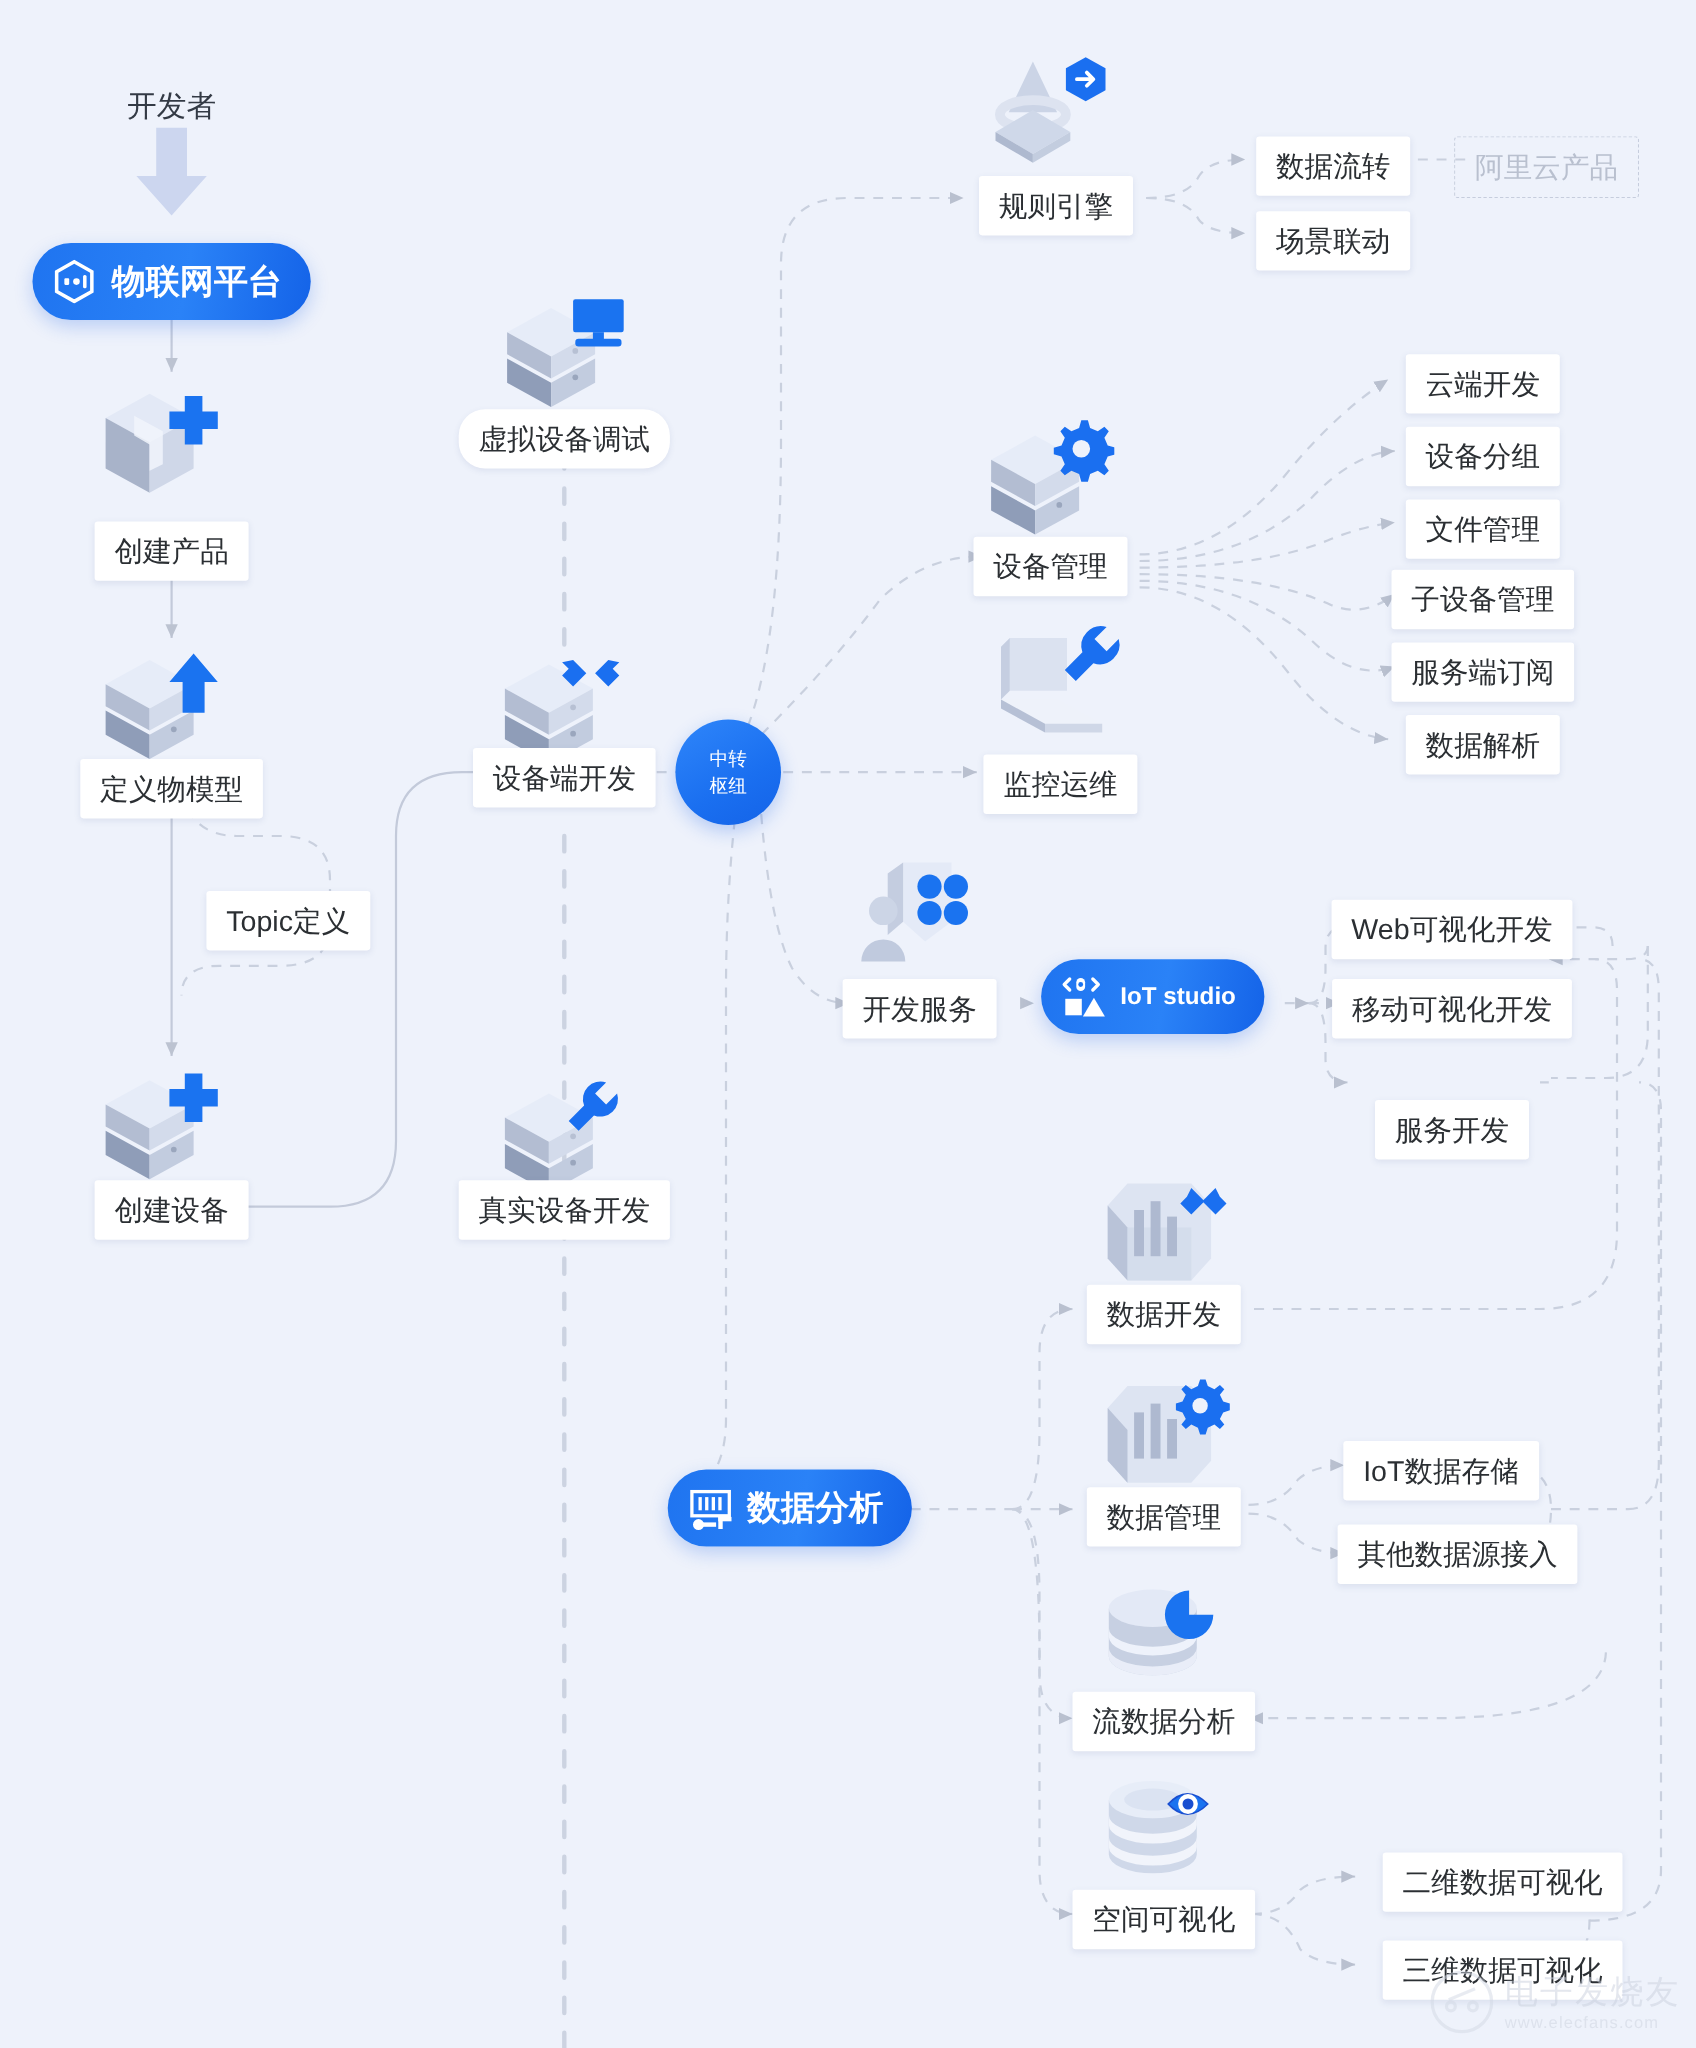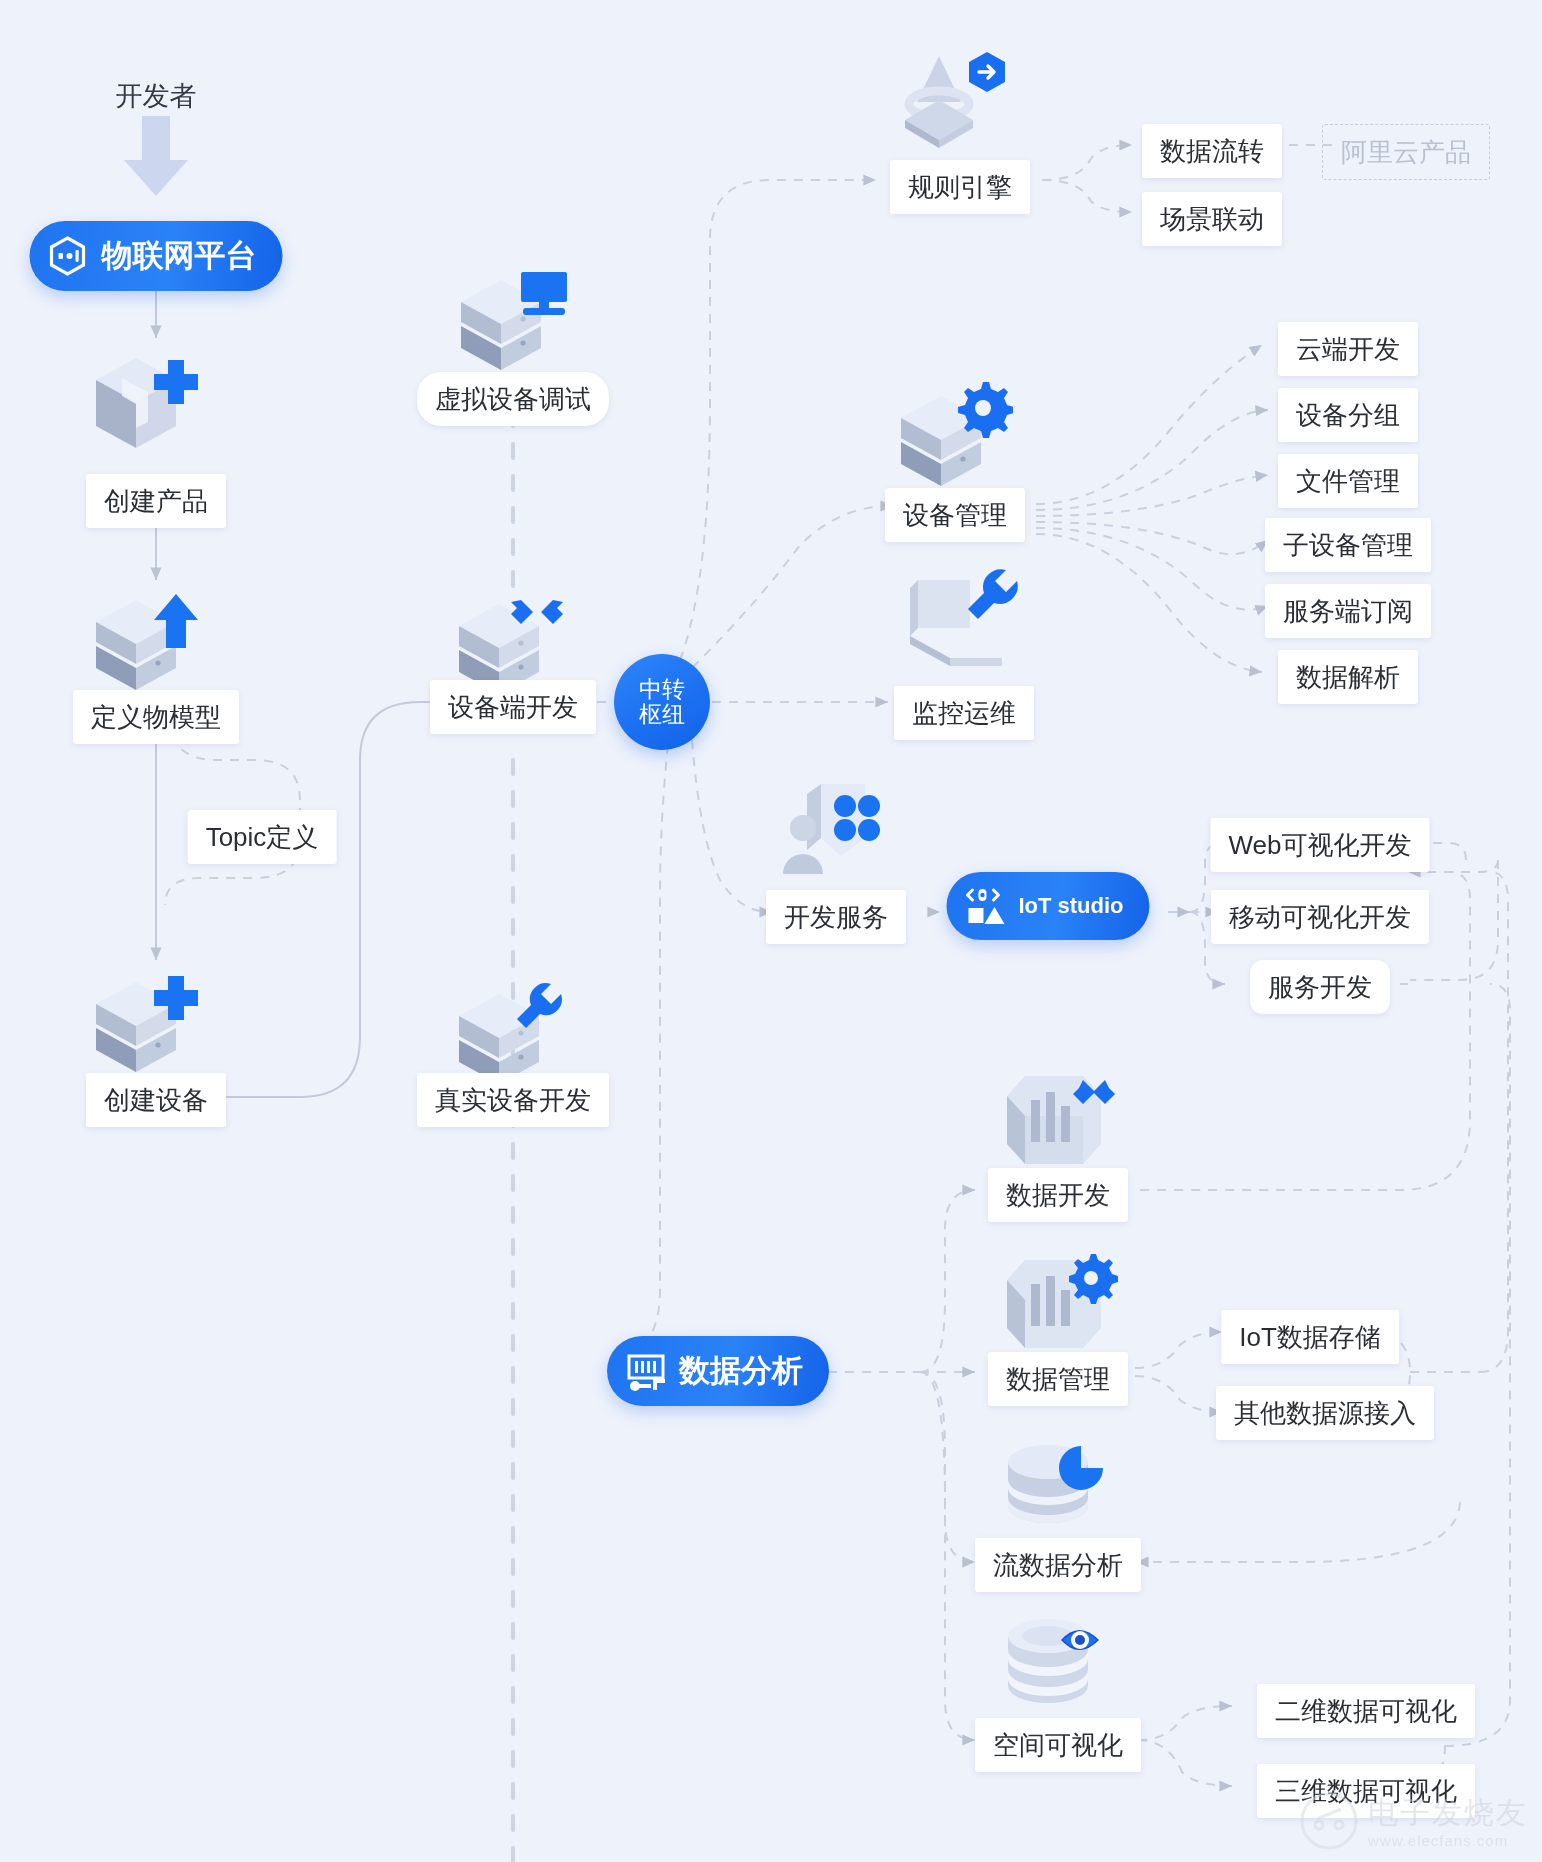--- a/index.html
+++ b/index.html
@@ -57,21 +57,21 @@
     transform:translateX(-50%);
   }
   .pill .glyph{display:block;width:40px;height:40px;flex:0 0 40px;}
   .pill.latin{font-weight:700;font-size:22px;}
 
   
   .hub{
     position:absolute;
     width:96px;height:96px;border-radius:50%;
     background:linear-gradient(150deg,#2f86fa 0%,#1a6ff0 60%,#1463e8 100%);
-    color:#fff;font-size:23px;line-height:25px;
+    color:#fff;font-size:17px;line-height:25px;
     display:flex;align-items:center;justify-content:center;
     text-align:center;
     transform:translate(-50%,-50%);
     box-shadow:0 6px 16px rgba(32,100,232,.28);
   }
   .hub span{display:block;}
 
   
   .ico{position:absolute;transform:translateX(-50%);}
   .ico svg{display:block;}
@@ -377,21 +377,21 @@
         <path d="M29 4 l5 5 l-5 5" fill="none" stroke="#fff" stroke-width="3" stroke-linecap="round" stroke-linejoin="round"></path>
         <rect x="4" y="22" width="15" height="15" fill="#fff"></rect>
         <path d="M30 21 L40 38 H20 Z" fill="#fff"></path>
       </svg>
     </span>
     <span>IoT studio</span>
   </div>
 
   <div class="chip" style="left:1320px;top:818px;">Web可视化开发</div>
   <div class="chip" style="left:1320px;top:890px;">移动可视化开发</div>
-  <div class="chip" style="left:1320px;top:960px;border-radius:13px;">服务开发</div>
+  <div class="chip" style="left:1320px;top:1000px;">服务开发</div>
 
   <div class="pill" style="left:718px;top:1336px;">
     <span class="glyph">
       <svg viewBox="0 0 44 44" width="44" height="44">
         <rect x="4" y="5" width="34" height="22" fill="none" stroke="#fff" stroke-width="3"></rect>
         <g fill="#fff">
           <rect x="10" y="10" width="3" height="12"></rect>
           <rect x="16" y="10" width="3" height="12"></rect>
           <rect x="22" y="10" width="3" height="12"></rect>
           <rect x="28" y="10" width="3" height="12"></rect>

